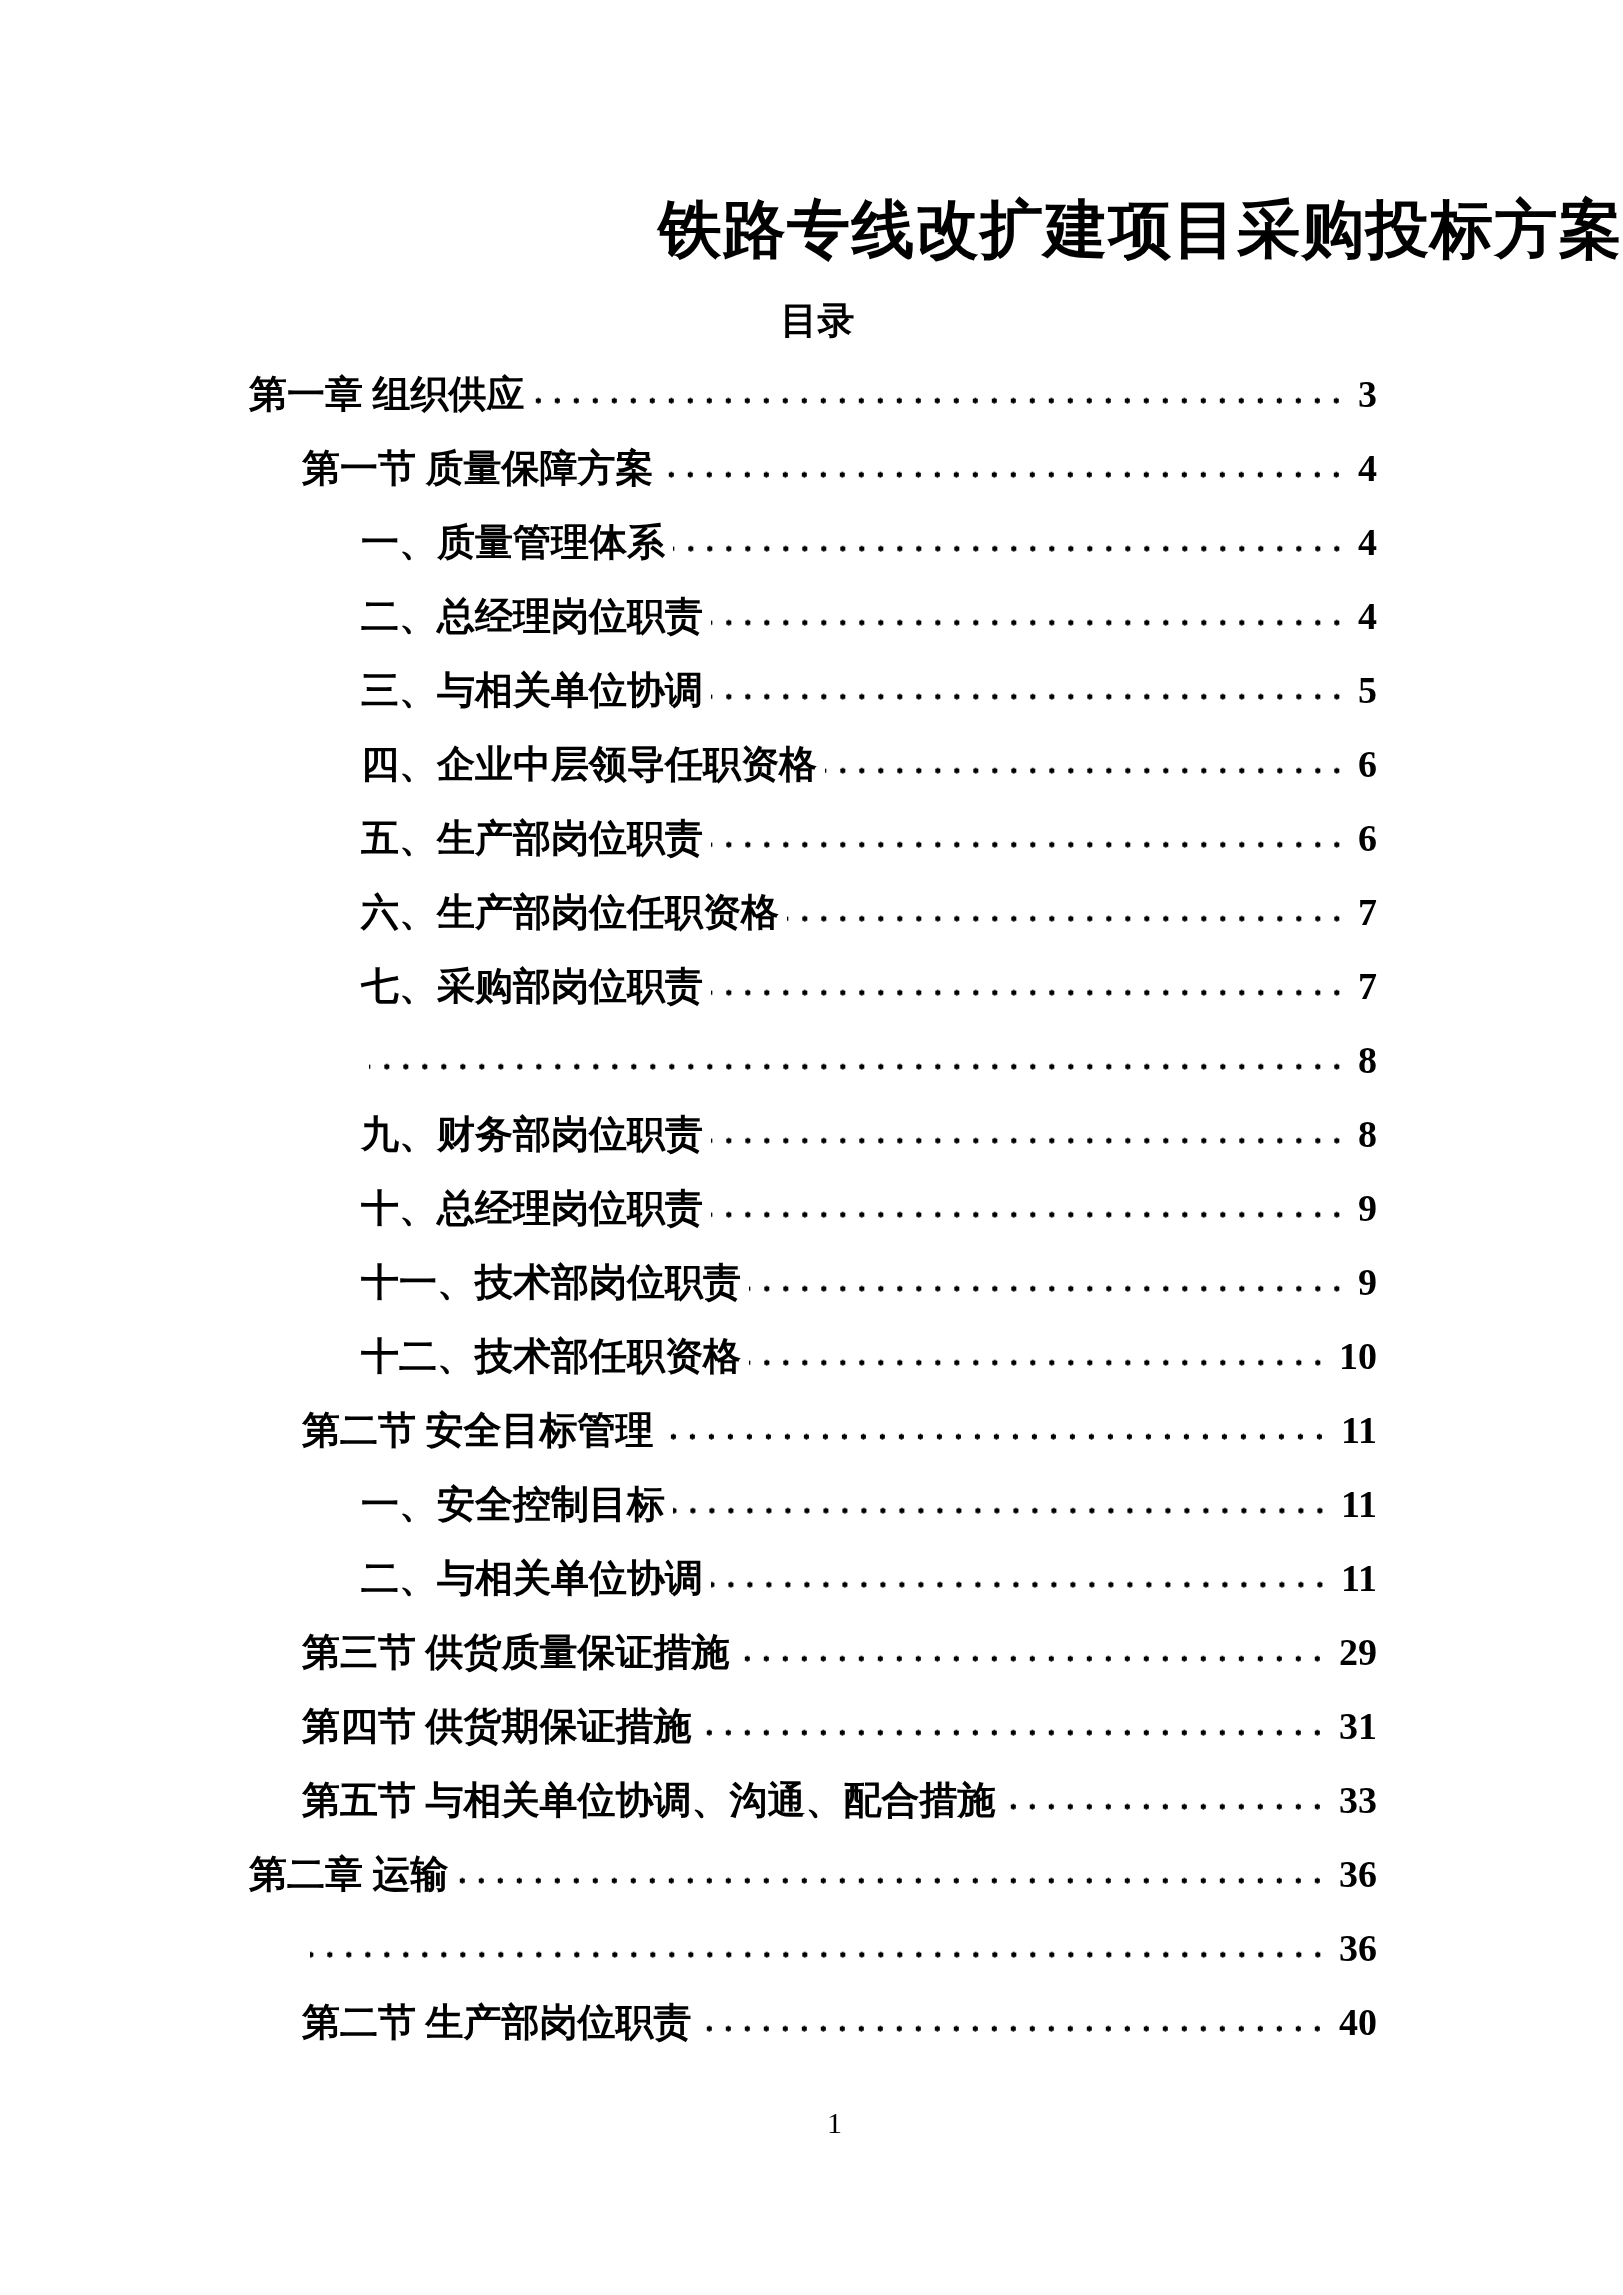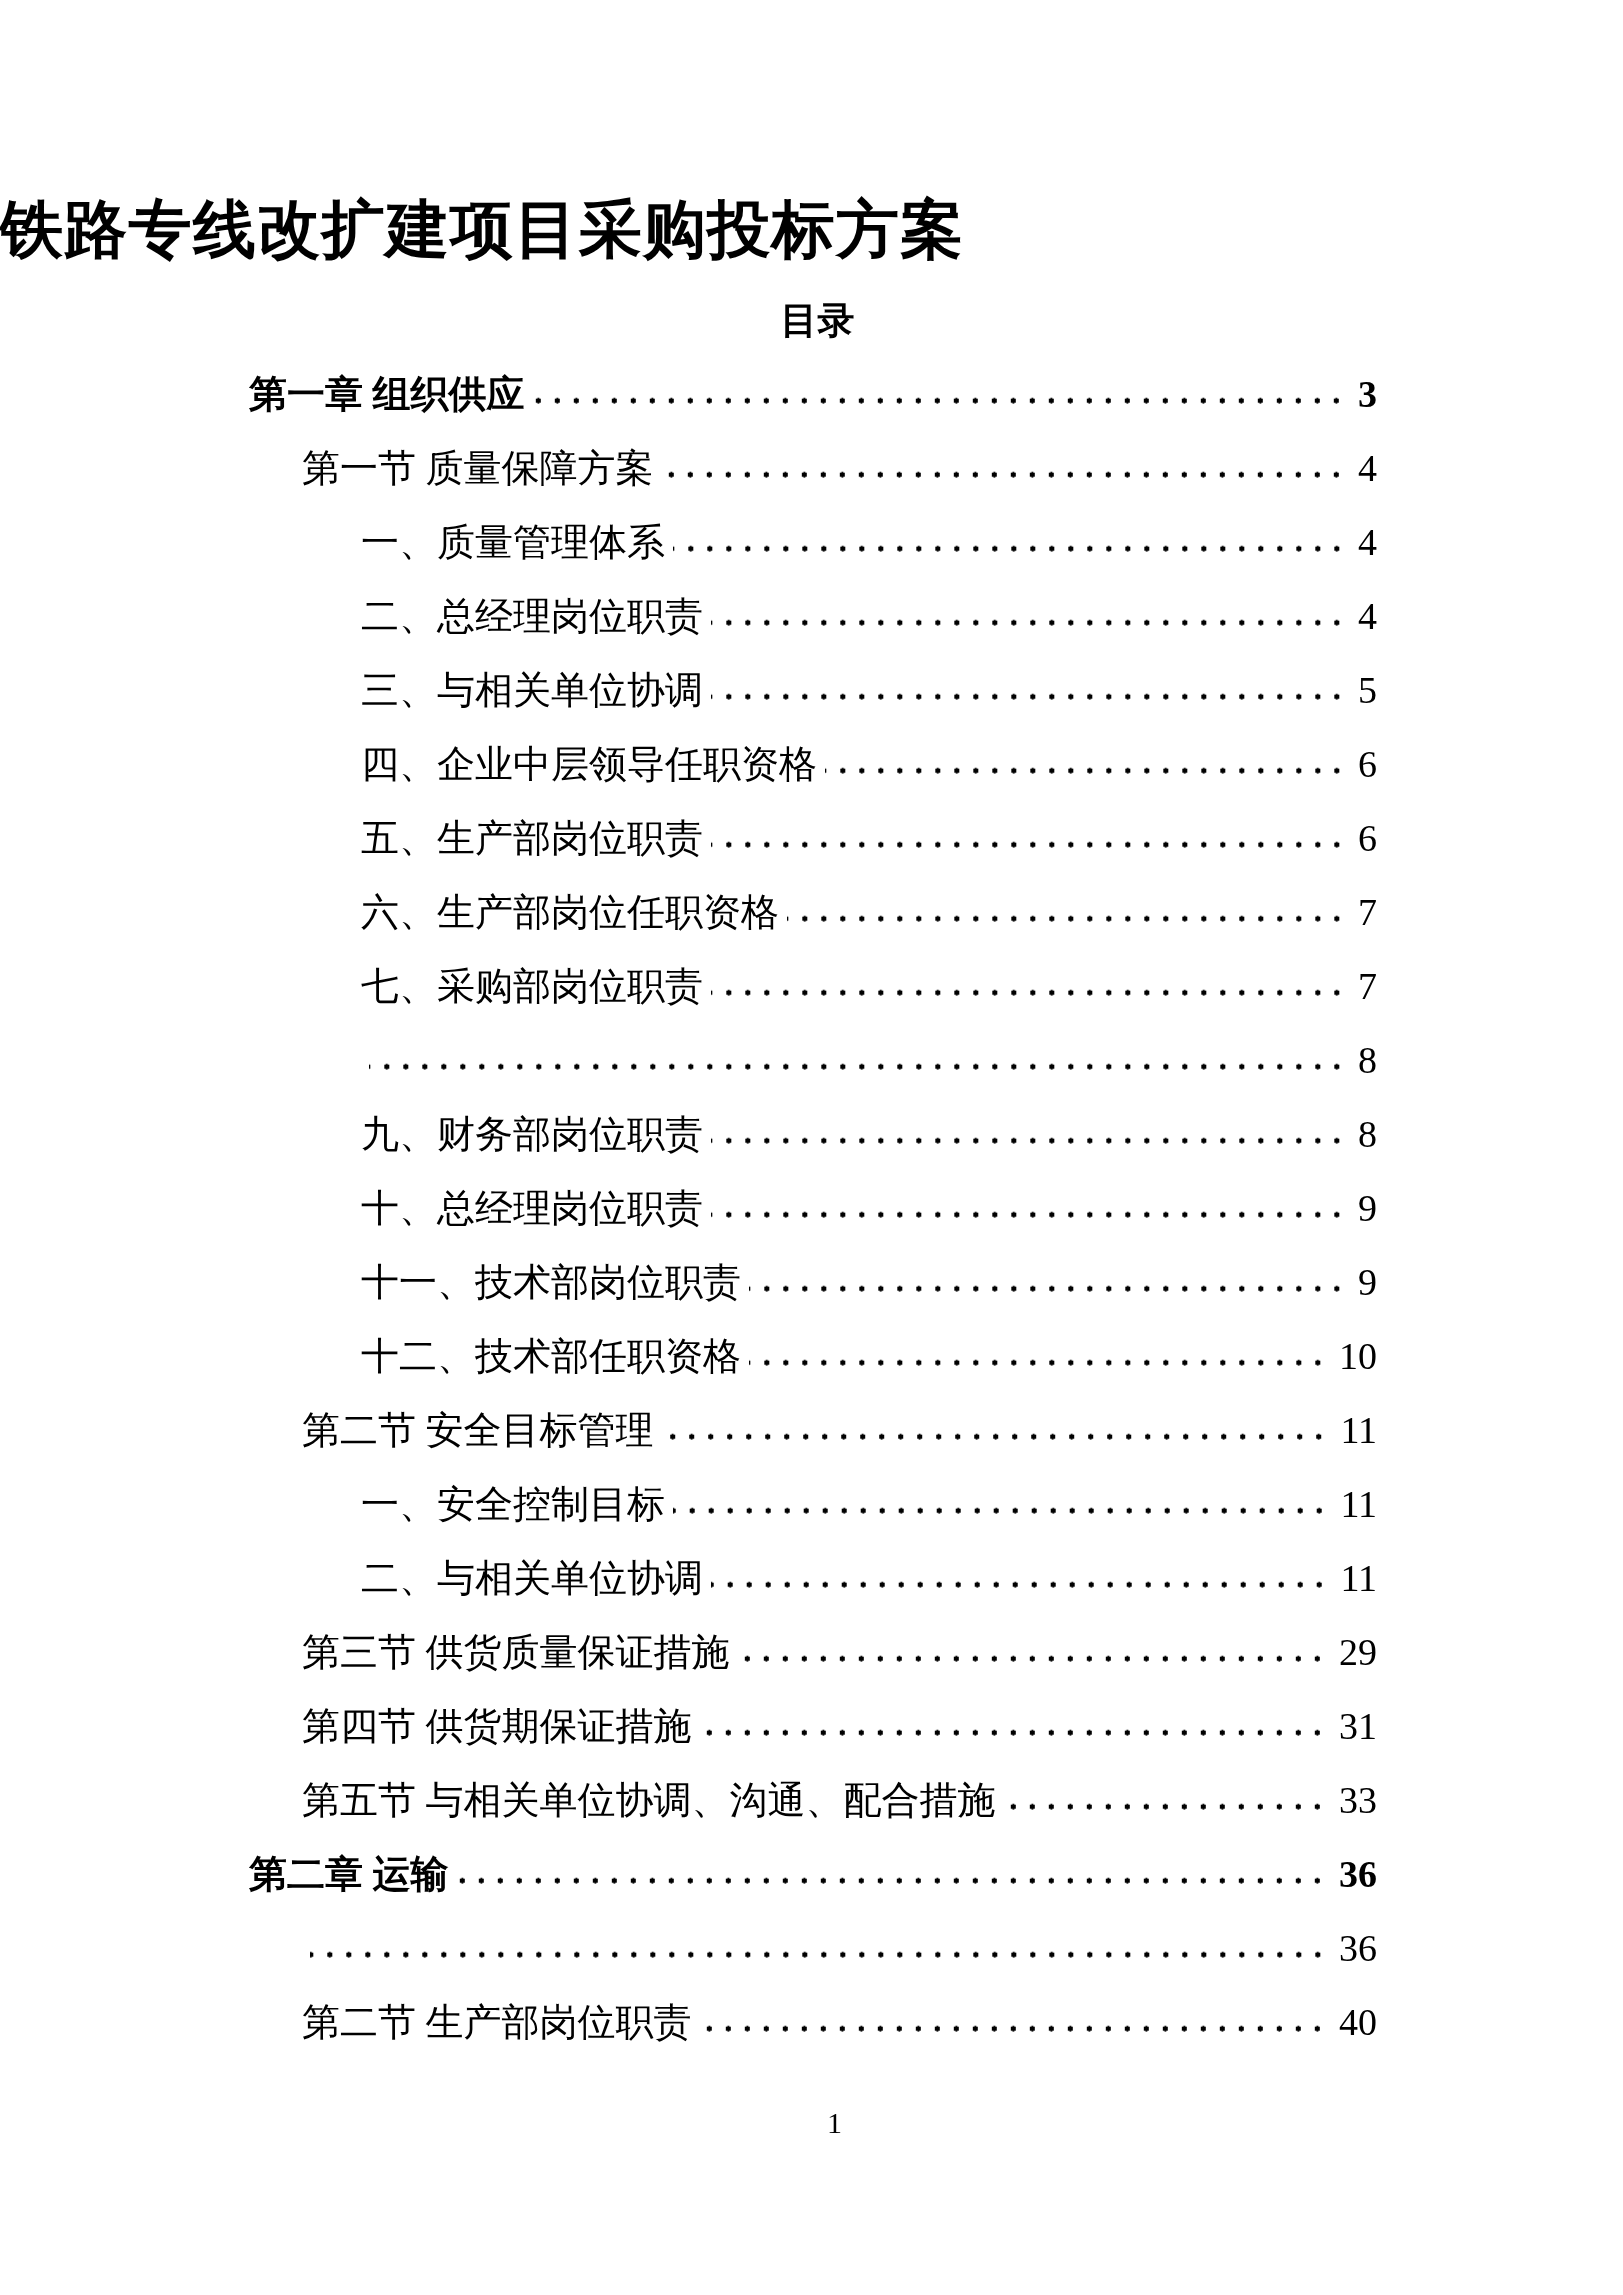--- a/index.html
+++ b/index.html
@@ -15,21 +15,21 @@
     color: #000000;
     font-family: "Liberation Serif", "DejaVu Serif", serif;
     overflow: hidden;
   }
   .doc-title {
     margin: 0;
     padding-top: 194px;
     font-size: 63px;
     line-height: 72px;
     font-weight: 700;
-    text-align: left;
+    text-align: right;
     letter-spacing: 1.3px;
     white-space: nowrap;
   }
   .toc-heading {
     margin: 36px 0 0 12px;
     font-size: 37px;
     line-height: 38px;
     font-weight: 700;
     text-align: center;
   }
@@ -38,21 +38,21 @@
     margin: 17px 0 0 0;
     padding: 0 246px 0 0;
     text-align: right;
   }
   .toc-row {
     display: flex;
     align-items: baseline;
     height: 74px;
     line-height: 74px;
     font-size: 38px;
-    font-weight: 400;
+    font-weight: 700;
   }
   .toc-row.chapter { padding-left: 249px; font-weight: 700; }
   .toc-row.section { padding-left: 302px; }
   .toc-row.item    { padding-left: 361px; }
   .toc-label {
     white-space: pre;
     flex: 0 0 auto;
   }
   .toc-leader {
     flex: 1 1 auto;

